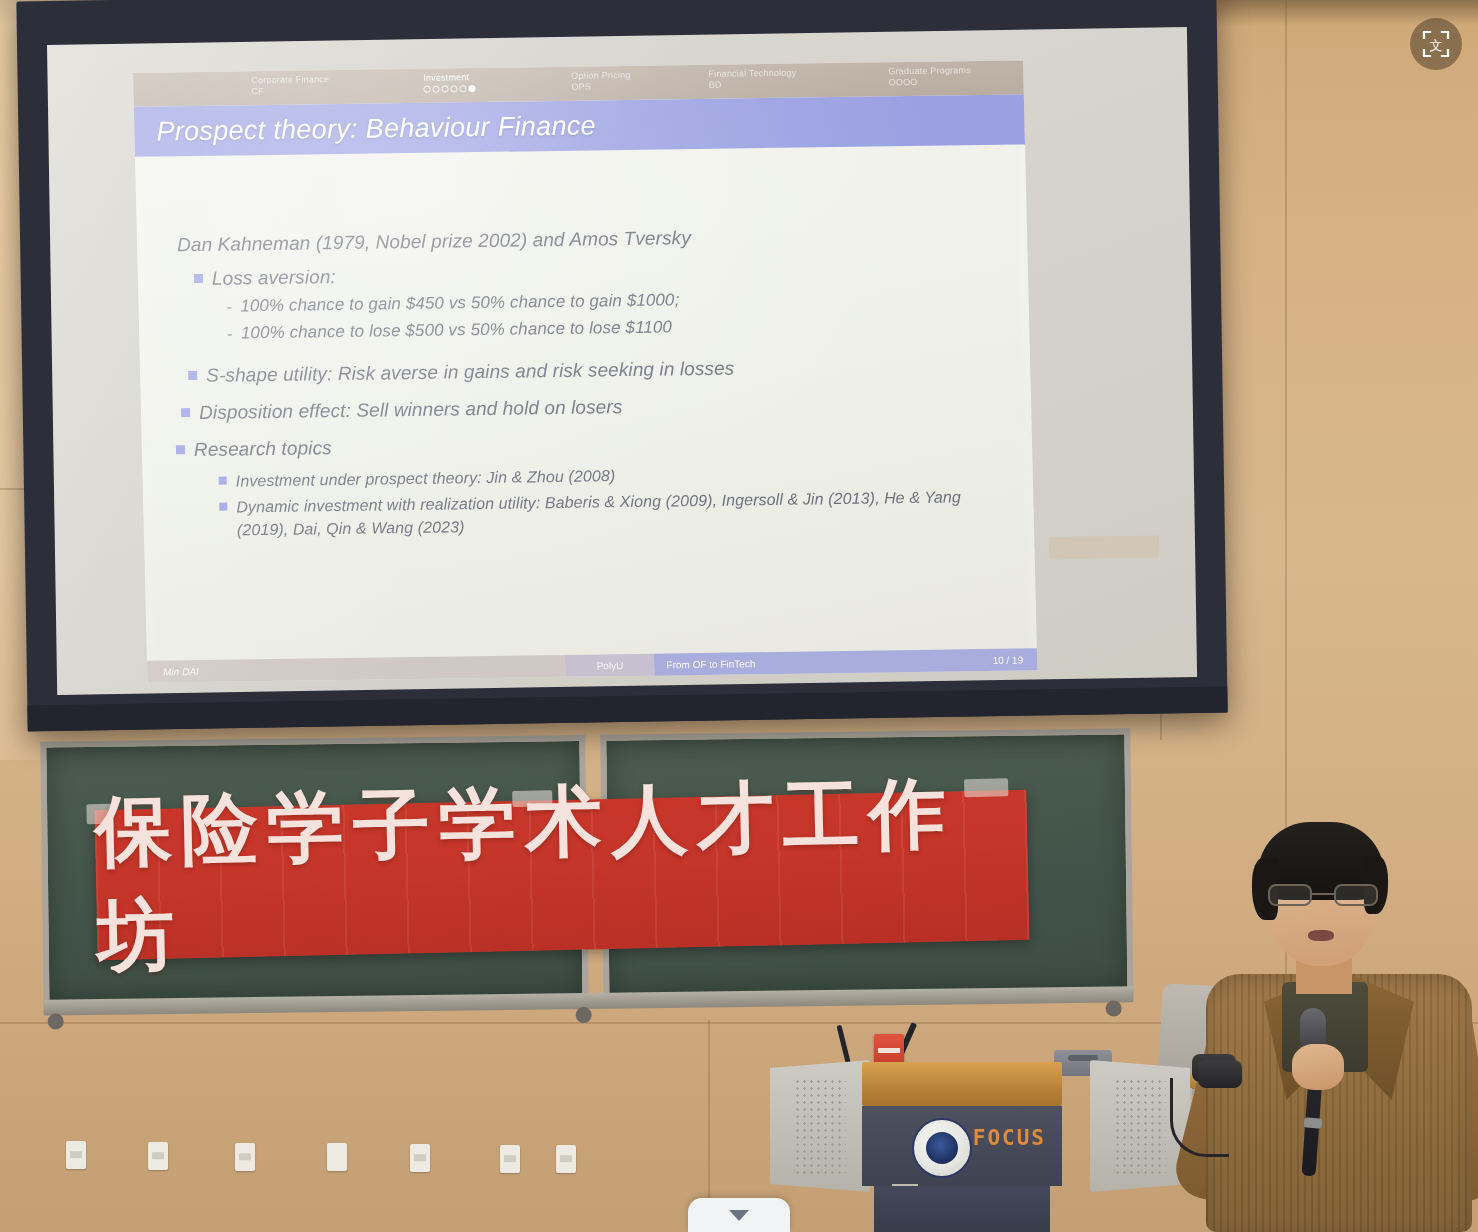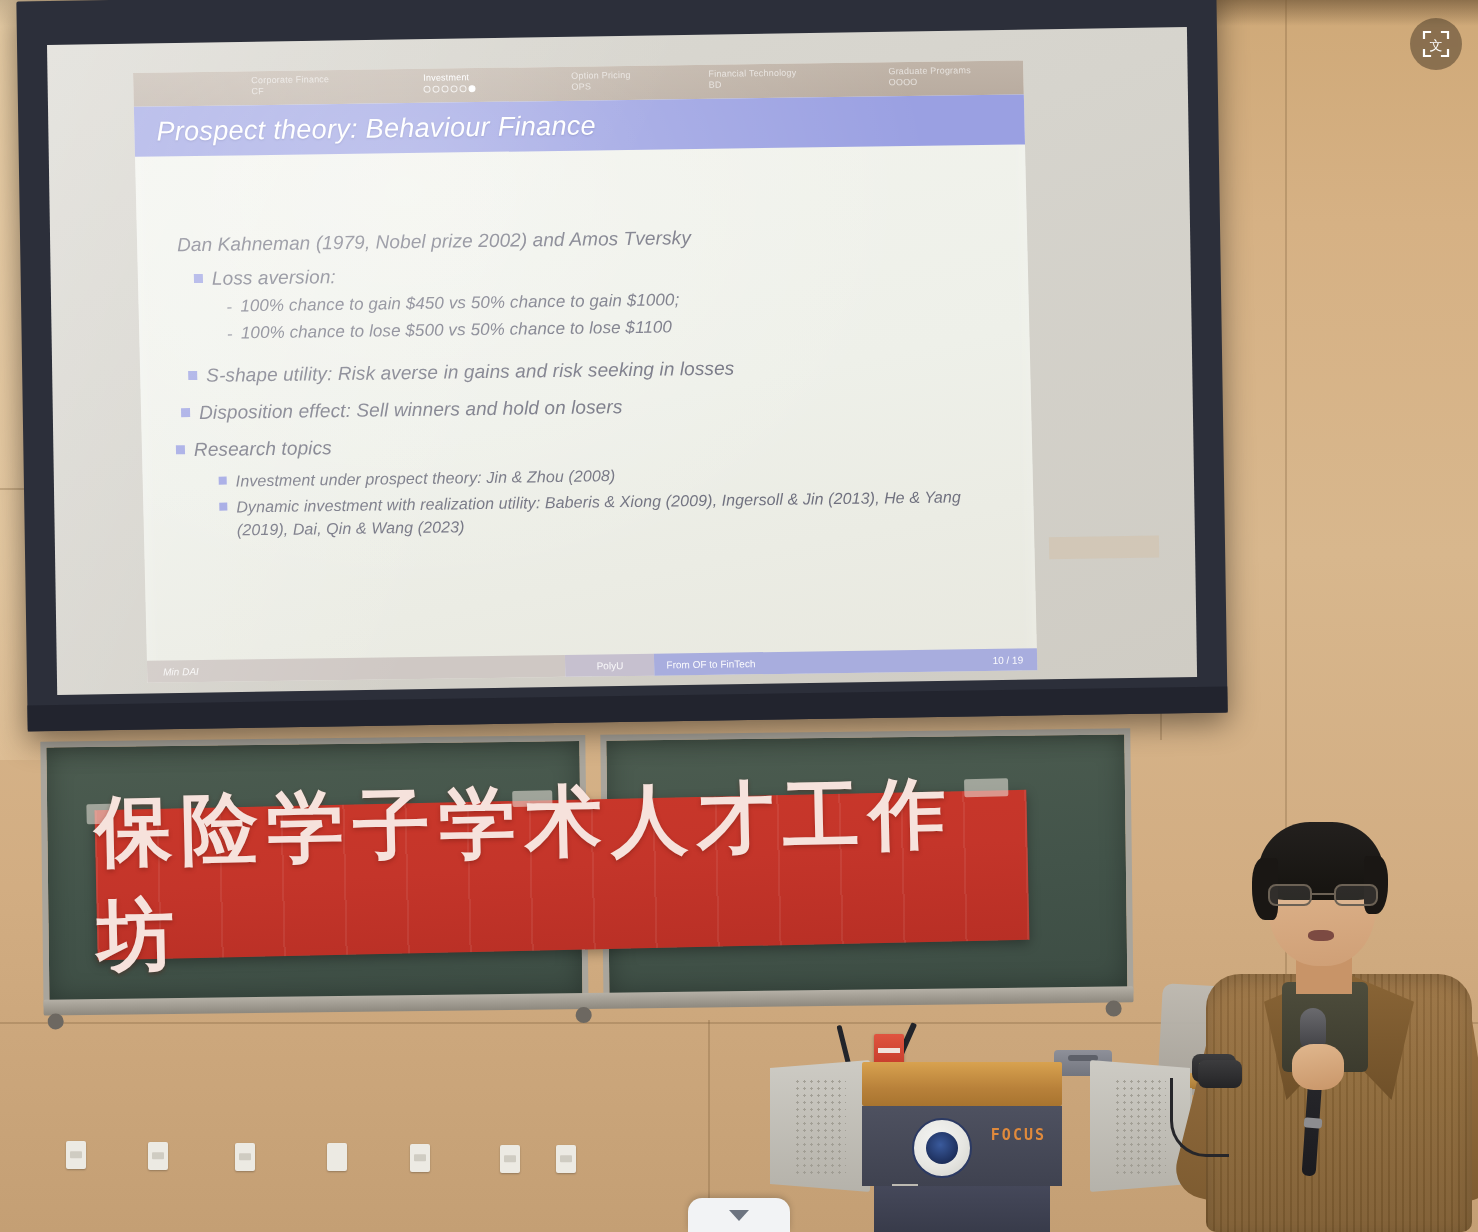--- a/index.html
+++ b/index.html
@@ -236,21 +236,21 @@
     position:absolute;left:50px;top:12px;width:56px;height:56px;border-radius:50%;
     background:radial-gradient(circle at 40% 35%,#f4f4f2 0%,#e6e6e2 55%,#cfcfc9 100%);
     border:2px solid #2c3a63;display:flex;align-items:center;justify-content:center;
   }
   .pod-emblem-inner{
     width:32px;height:32px;border-radius:50%;
     background:radial-gradient(circle at 45% 40%,#3a5a9c,#1d2f5c 70%);
   }
   .pod-brand{
     position:absolute;right:16px;top:20px;color:#e08a3c;
-    font-size:15px;font-weight:700;letter-spacing:2px;
+    font-size:21px;font-weight:700;letter-spacing:2px;
     font-family:"DejaVu Sans Mono","Liberation Mono",monospace;
   }
   .pod-base{
     position:absolute;left:104px;top:168px;width:176px;height:46px;
     background:linear-gradient(180deg,#45485a,#383b4a);
   }
   .pod-leg{
     position:absolute;left:122px;top:166px;width:26px;height:56px;
     background:#bdbab2;
   }

